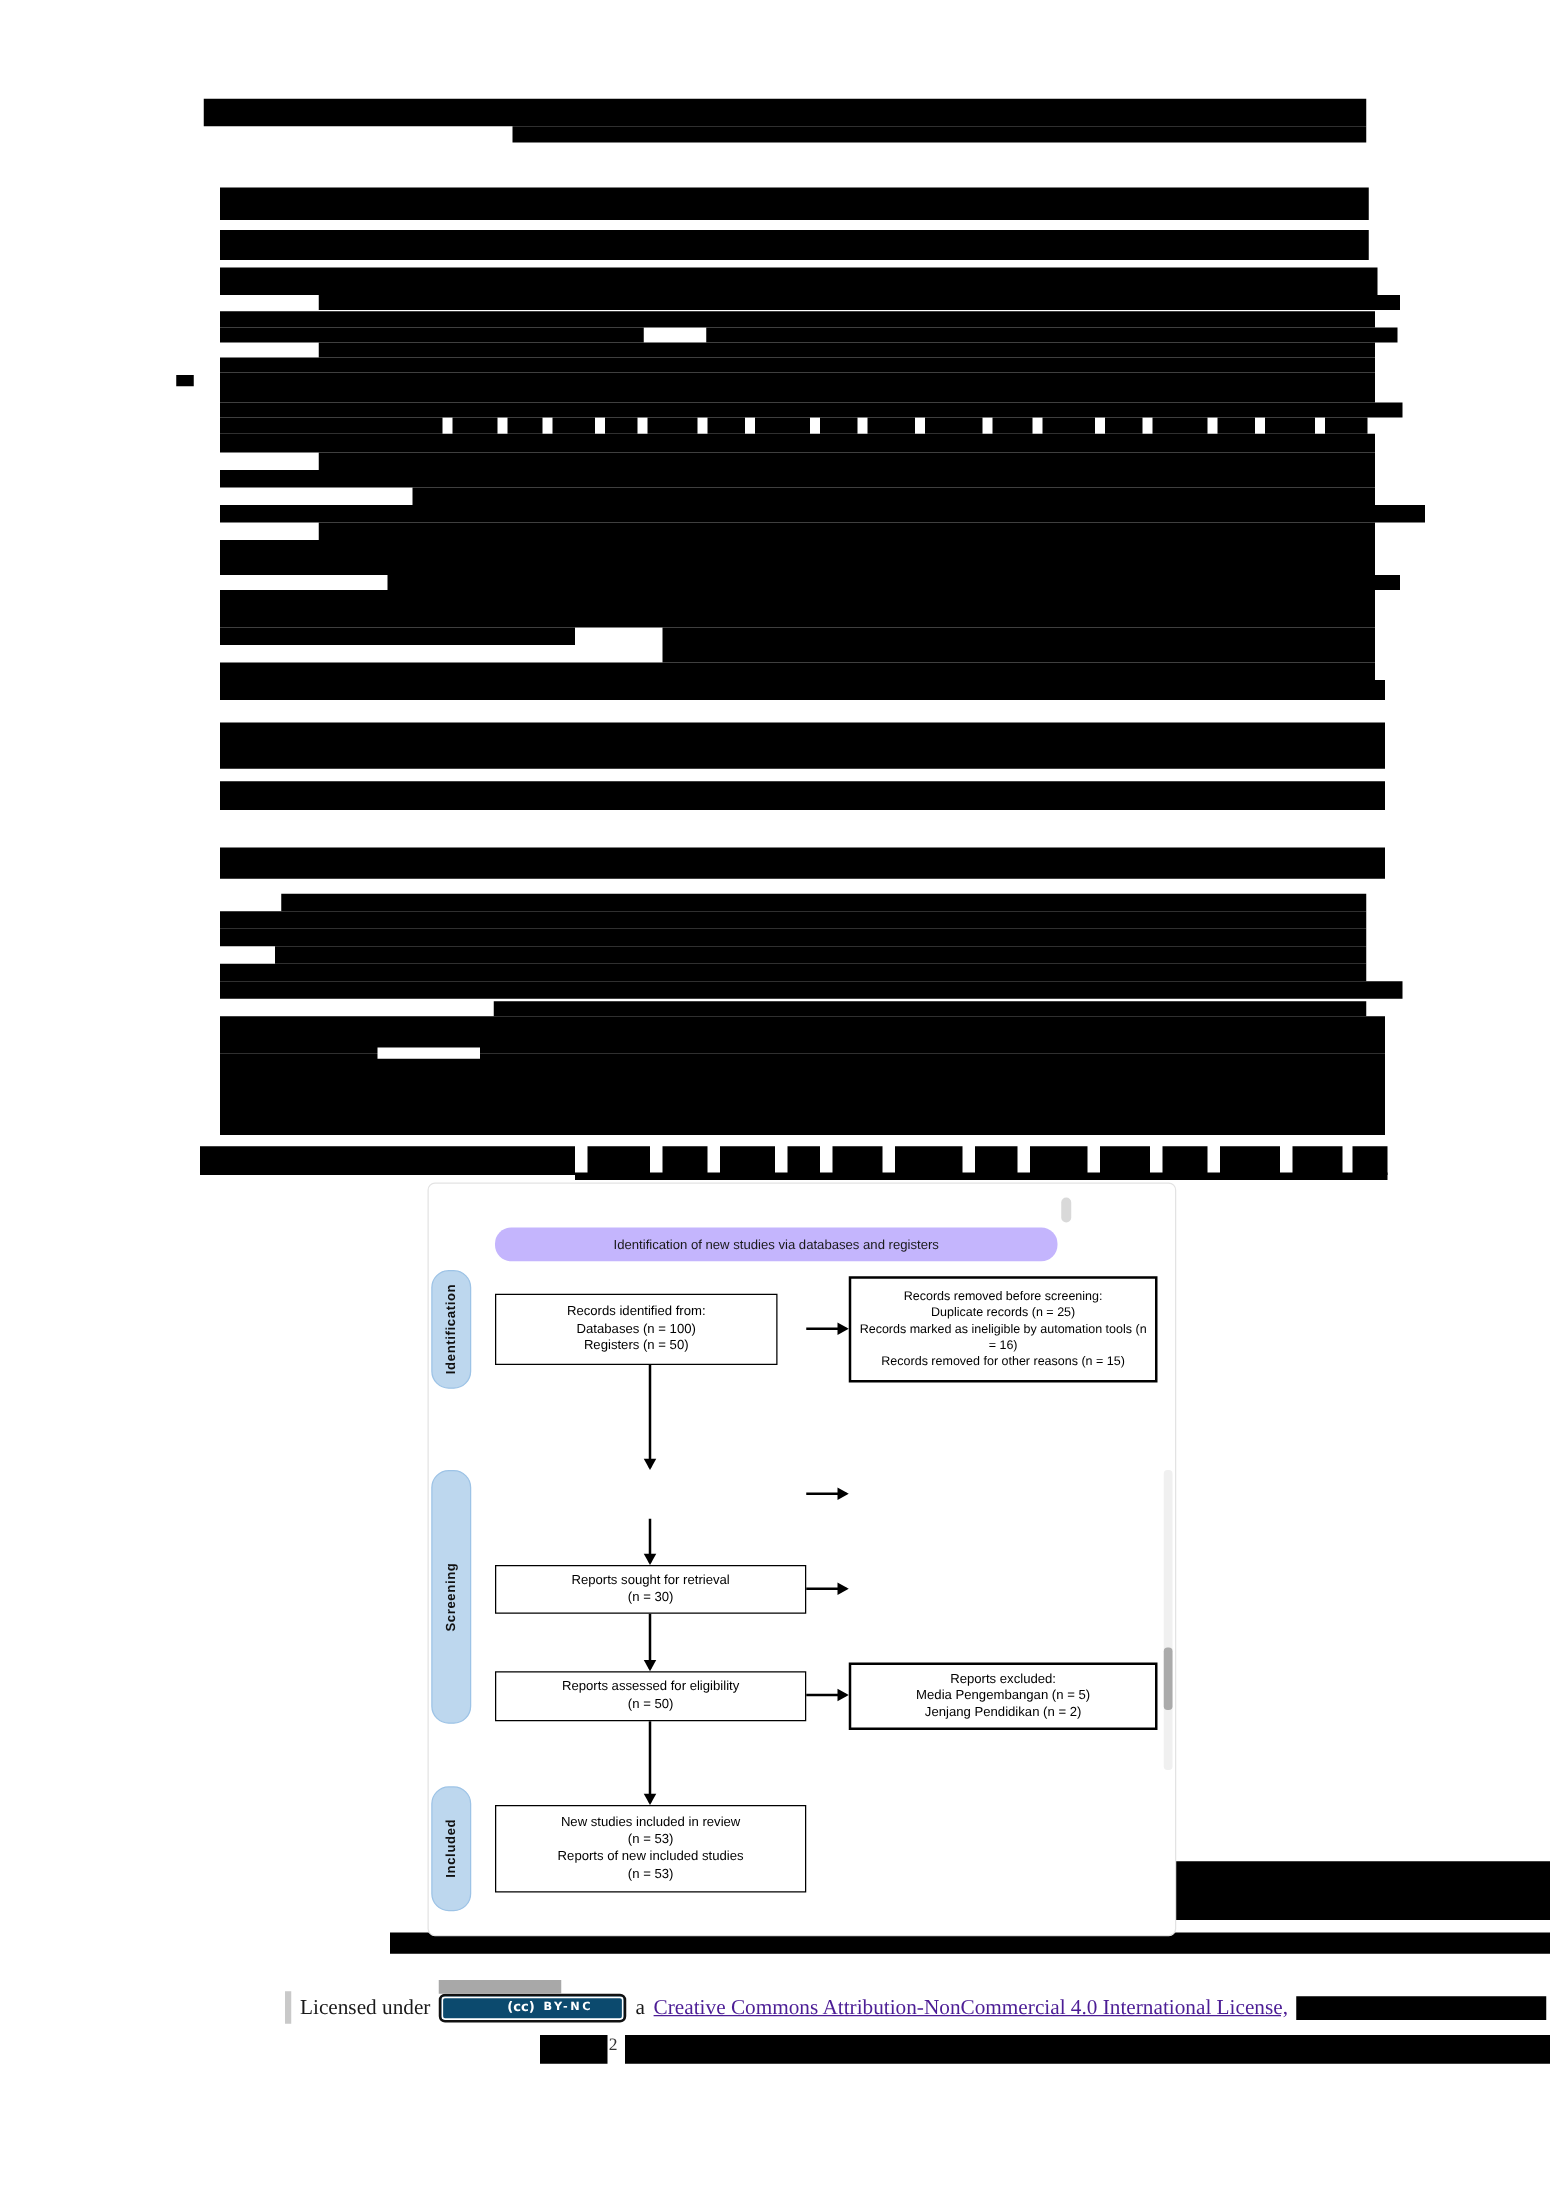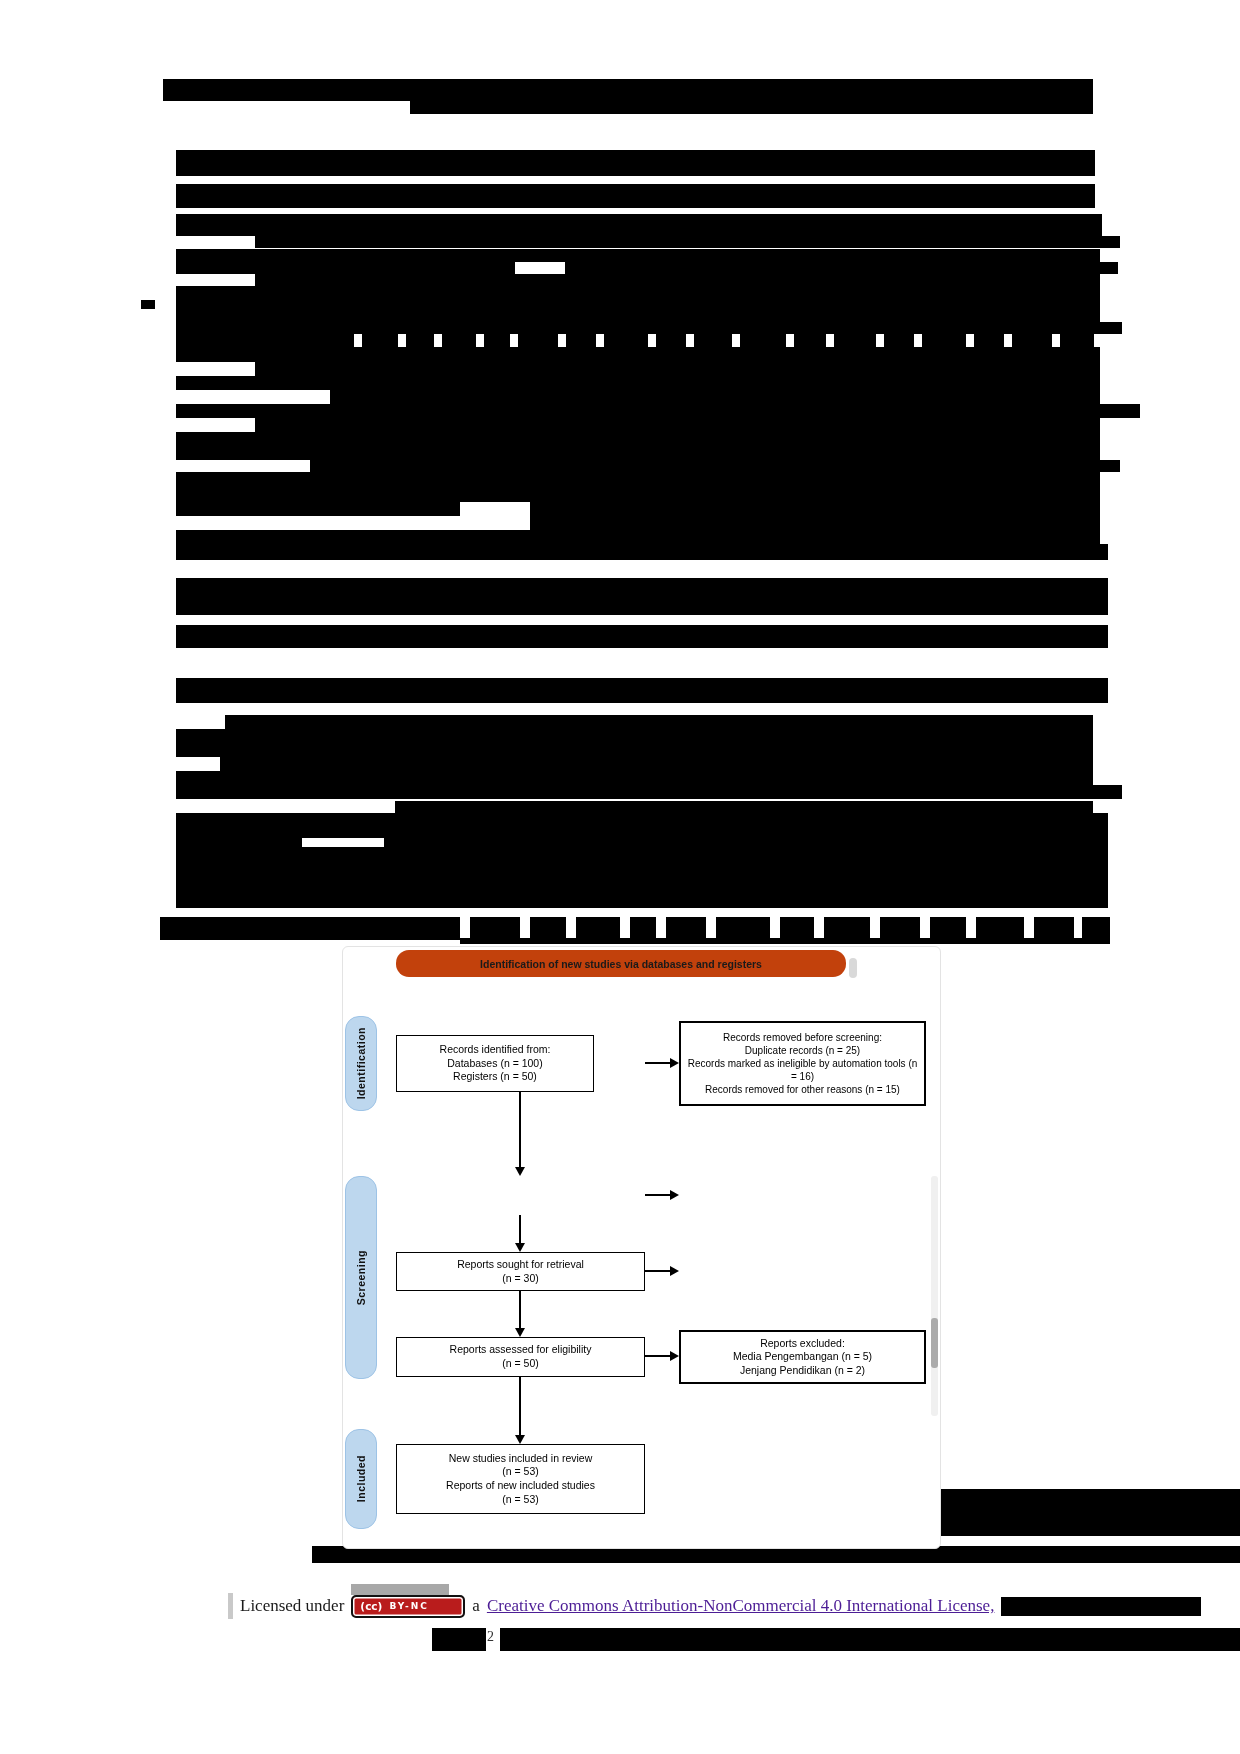--- a/index.html
+++ b/index.html
@@ -4,36 +4,36 @@
 <style>
   html,body{margin:0;padding:0;background:#fff;}
   #page{position:relative;width:1240px;height:1754px;background:#ffffff;overflow:hidden;
         font-family:"Liberation Sans",sans-serif;}
   .bar{position:absolute;background:#000;}
   .patch{position:absolute;background:#fff;}
 
   
   #figure-frame{position:absolute;left:342px;top:946px;width:597px;height:601px;
                 border:1px solid #e3e3e3;border-radius:6px;background:#fff;}
-  #banner{position:absolute;left:396px;top:950px;width:450px;height:27px;background:#c2410c;
+  #banner{position:absolute;left:396px;top:982px;width:450px;height:27px;background:#c4b5fd;
           border-radius:13px;display:flex;align-items:center;justify-content:center;
-          font-size:10.5px;font-weight:700;color:#1a1a1a;}
+          font-size:10.5px;font-weight:400;color:#1a1a1a;}
   #banner-nub{position:absolute;left:849px;top:958px;width:8px;height:20px;background:#d9d9d9;border-radius:4px;}
   .pill{position:absolute;left:345px;width:30px;background:#BDD7EE;border:1px solid #9DC3E6;
         border-radius:14px;display:flex;align-items:center;justify-content:center;}
   .pill span{writing-mode:vertical-rl;transform:rotate(180deg);
              font-size:10.5px;font-weight:bold;color:#111;letter-spacing:.5px;}
   #pill-identification{top:1016px;height:93px;}
   #pill-screening{top:1176px;height:201px;}
   #pill-included{top:1429px;height:98px;}
   .fbox{position:absolute;background:#fff;border:1.5px solid #000;box-sizing:border-box;
         display:flex;align-items:center;justify-content:center;text-align:center;
         font-size:10.5px;line-height:1.3;color:#000;white-space:pre-line;padding:2px 6px;}
   .fbox.r{border-width:2px;}
-  #box-identified{left:396px;top:1035px;width:198px;height:57px;}
+  #box-identified{left:396px;top:1035px;width:226px;height:57px;}
   #box-removed{left:679px;top:1021px;width:247px;height:85px;font-size:10px;}
   #box-screened{left:396px;top:1176px;width:249px;height:39px;}
   #box-excluded{left:679px;top:1176px;width:247px;height:39px;}
   #box-sought{left:396px;top:1252px;width:249px;height:39px;}
   #box-notretrieved{left:679px;top:1252px;width:247px;height:39px;}
   #box-assessed{left:396px;top:1337px;width:249px;height:40px;}
   #box-reportsexcluded{left:679px;top:1330px;width:247px;height:54px;}
   #box-included{left:396px;top:1444px;width:249px;height:70px;}
   .harrow{position:absolute;height:2px;background:#000;}
   .harrow::after{content:"";position:absolute;right:-2px;top:-4px;width:0;height:0;
@@ -49,23 +49,23 @@
   #va2{left:519px;top:1215px;height:35px;}
   #va3{left:519px;top:1291px;height:44px;}
   #va4{left:519px;top:1377px;height:65px;}
   #scroll-track{position:absolute;left:931px;top:1176px;width:7px;height:240px;background:#f0f0f0;border-radius:3px;}
   #scroll-thumb{position:absolute;left:931px;top:1318px;width:7px;height:50px;background:#ababab;border-radius:3px;}
 
   
   #license-row{position:absolute;left:228px;top:1590px;height:32px;display:flex;align-items:center;gap:7px;
                font-family:"Liberation Serif",serif;font-size:17px;color:#1a1a1a;}
   #license-tick{width:5px;height:26px;background:#c9c9c9;}
-  #cc-badge{position:relative;width:96px;height:19px;background:#b91c1c;border:2.5px solid #111;border-radius:5px;
-            box-shadow:inset 0 0 0 1.5px #fff;display:flex;align-items:center;gap:7px;padding:0 7px;
-            color:#fff;font-family:"DejaVu Sans",sans-serif;font-size:10.5px;font-weight:bold;}
+  #cc-badge{position:relative;width:96px;height:19px;background:#0c4a6e;border:2.5px solid #111;border-radius:5px;
+            box-shadow:inset 0 0 0 1.5px #fff;display:flex;align-items:center;gap:7px;padding:0 25px;
+            color:#fff;font-family:"DejaVu Sans",sans-serif;font-size:10.5px;font-weight:bold;justify-content:flex-end;}
   #cc-badge .byn{letter-spacing:2px;font-size:9px;}
   #cc-gray-cap{position:absolute;left:-2px;top:-13px;width:98px;height:11px;background:#a8a8a8;}
   #license-link{color:#4c1d95;text-decoration:underline;}
   #license-endbar{width:200px;height:19px;background:#000;align-self:center;}
   #footer-digit{position:absolute;left:487px;top:1629px;font-family:"Liberation Serif",serif;
                 font-size:14px;color:#333;}
 </style>
 </head>
 <body>
 

